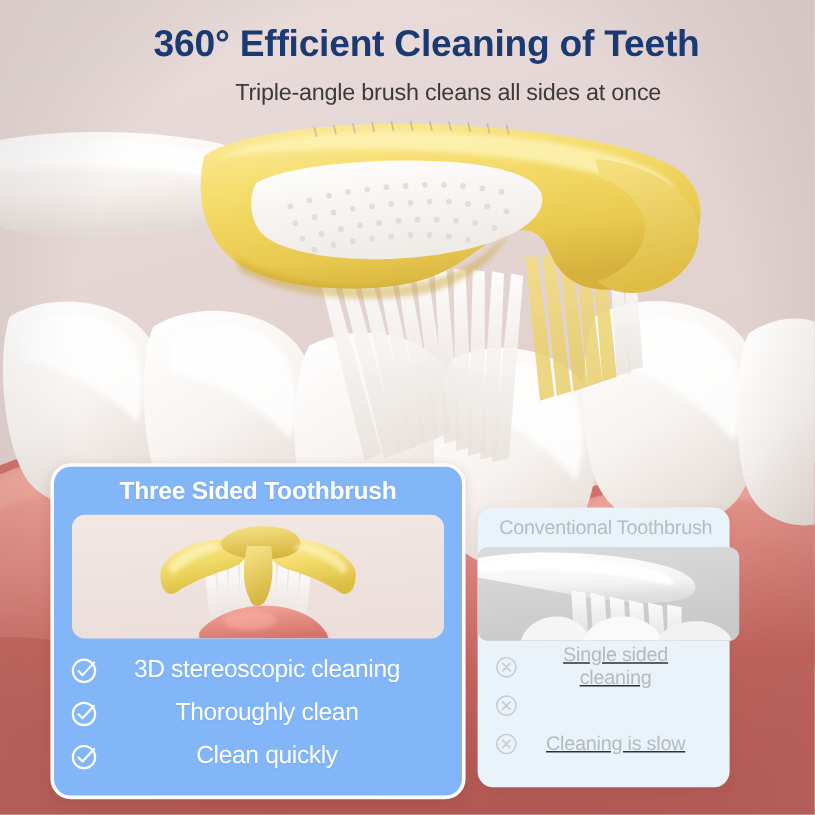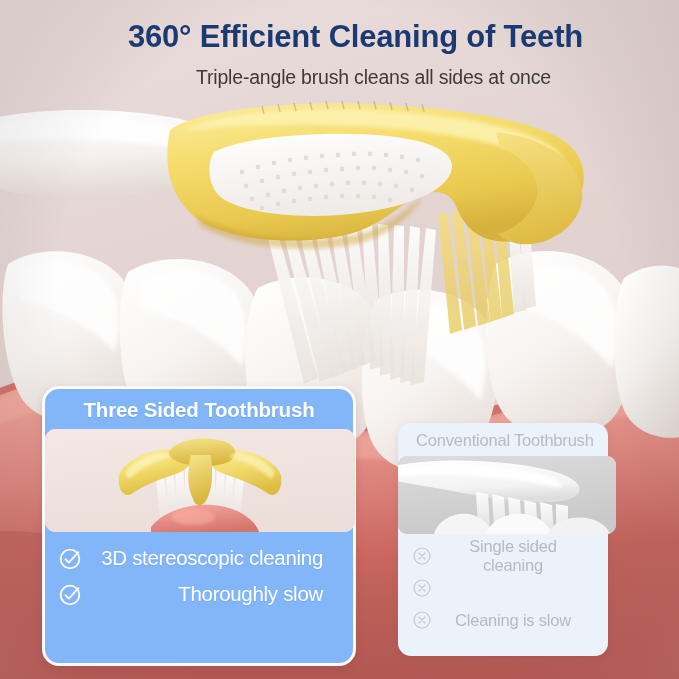--- a/index.html
+++ b/index.html
@@ -17,58 +17,58 @@
          letter-spacing:-0.2px;line-height:1.15;}
   .subtitle{margin:0;padding-top:11px;font-size:19.5px;font-weight:400;color:#3c3a3a;
             letter-spacing:-0.2px;padding-left:36px;}
 
   
   .hero{position:absolute;left:0;top:0;width:679px;height:679px;z-index:10;}
   .hero svg{display:block;width:679px;height:679px;}
 
   
   .panel-good{
-    position:absolute;left:42px;top:386px;width:314px;height:280px;
+    position:absolute;left:42px;top:386px;width:346px;height:280px;
     background:#82b6f8;border-radius:17px;border:3px solid #fdfbfa;
     box-sizing:border-box;z-index:60;
     box-shadow:0 3px 9px rgba(120,60,60,.18);
   }
   .panel-good-title{
     text-align:center;color:#ffffff;font-size:20.5px;font-weight:700;
     padding-top:9px;letter-spacing:-0.2px;text-shadow:0 1px 1px rgba(60,100,160,.25);
   }
   .good-photo{
     margin:7px auto 0;width:310px;height:103px;border-radius:11px;overflow:hidden;
     background:linear-gradient(180deg,#f1e6e2 0%,#ede1dd 100%);position:relative;
   }
   .good-photo svg{display:block;width:310px;height:103px;}
   .good-list{margin:0;padding:8px 0 0 0;list-style:none;}
   .good-list li{display:flex;align-items:center;height:36px;padding-left:12px;}
   .good-list .ico{flex:0 0 auto;width:27px;height:27px;margin-right:6px;}
-  .good-list .txt{flex:1;text-align:right;color:#ffffff;font-size:20.5px;
+  .good-list .txt{flex:1;text-align:center;color:#ffffff;font-size:20.5px;
                   font-weight:500;letter-spacing:-0.3px;padding-right:30px;
                   text-shadow:0 1px 1px rgba(70,110,170,.18);}
 
   
   .panel-bad{
     position:absolute;left:398px;top:423px;width:210px;height:233px;
     background:#eaf3f9;border-radius:13px;box-sizing:border-box;z-index:55;
     box-shadow:0 2px 7px rgba(130,70,70,.13);
   }
   .panel-bad-title{
     color:#b6bcc0;font-size:16.5px;font-weight:400;padding:8px 0 0 18px;
     letter-spacing:-0.2px;
   }
   .bad-photo{
     margin:6px auto 0;width:218px;height:78px;border-radius:9px;overflow:hidden;
     background:linear-gradient(175deg,#d7d7d7 0%,#cdcdcd 100%);
   }
   .bad-photo svg{display:block;width:218px;height:78px;}
   .bad-list{margin:0;padding:6px 0 0 0;list-style:none;}
-  .bad-list li{display:flex;align-items:center;height:32px;padding-left:14px;}
+  .bad-list li{display:flex;align-items:center;height:32px;padding-left:14px;text-decoration:underline;}
   .bad-list .ico{flex:0 0 auto;width:20px;height:20px;margin-right:6px;}
   .bad-list .txt{flex:1;text-align:center;color:#b4bbc0;font-size:16.5px;
                  font-weight:400;letter-spacing:-0.2px;padding-right:20px;}
 </style>
 </head>
 <body>
 
 <div class="stage">
 
   <div class="hero">
@@ -387,21 +387,30 @@
         </span>
         <span class="txt">3D stereoscopic cleaning</span>
       </li>
       <li>
         <span class="ico">
           <svg viewBox="0 0 27 27" xmlns="http://www.w3.org/2000/svg">
             <circle cx="13" cy="14" r="9.3" fill="none" stroke="#ffffff" stroke-width="1.8"></circle>
             <path d="M8.4 14.2 L 11.8 17.6 L 21.4 7.2" fill="none" stroke="#ffffff" stroke-width="1.8" stroke-linecap="round" stroke-linejoin="round"></path>
           </svg>
         </span>
-        <span class="txt">Thoroughly slow</span>
+        <span class="txt">Thoroughly clean</span>
+      </li>
+      <li>
+        <span class="ico">
+          <svg viewBox="0 0 27 27" xmlns="http://www.w3.org/2000/svg">
+            <circle cx="13" cy="14" r="9.3" fill="none" stroke="#ffffff" stroke-width="1.8"></circle>
+            <path d="M8.4 14.2 L 11.8 17.6 L 21.4 7.2" fill="none" stroke="#ffffff" stroke-width="1.8" stroke-linecap="round" stroke-linejoin="round"></path>
+          </svg>
+        </span>
+        <span class="txt">Clean quickly</span>
       </li>
     </ul>
   </div>
 
   <div class="panel-bad">
     <div class="panel-bad-title">Conventional Toothbrush</div>
 
     <div class="bad-photo">
       <svg viewBox="0 0 218 78" xmlns="http://www.w3.org/2000/svg">
         <defs>

